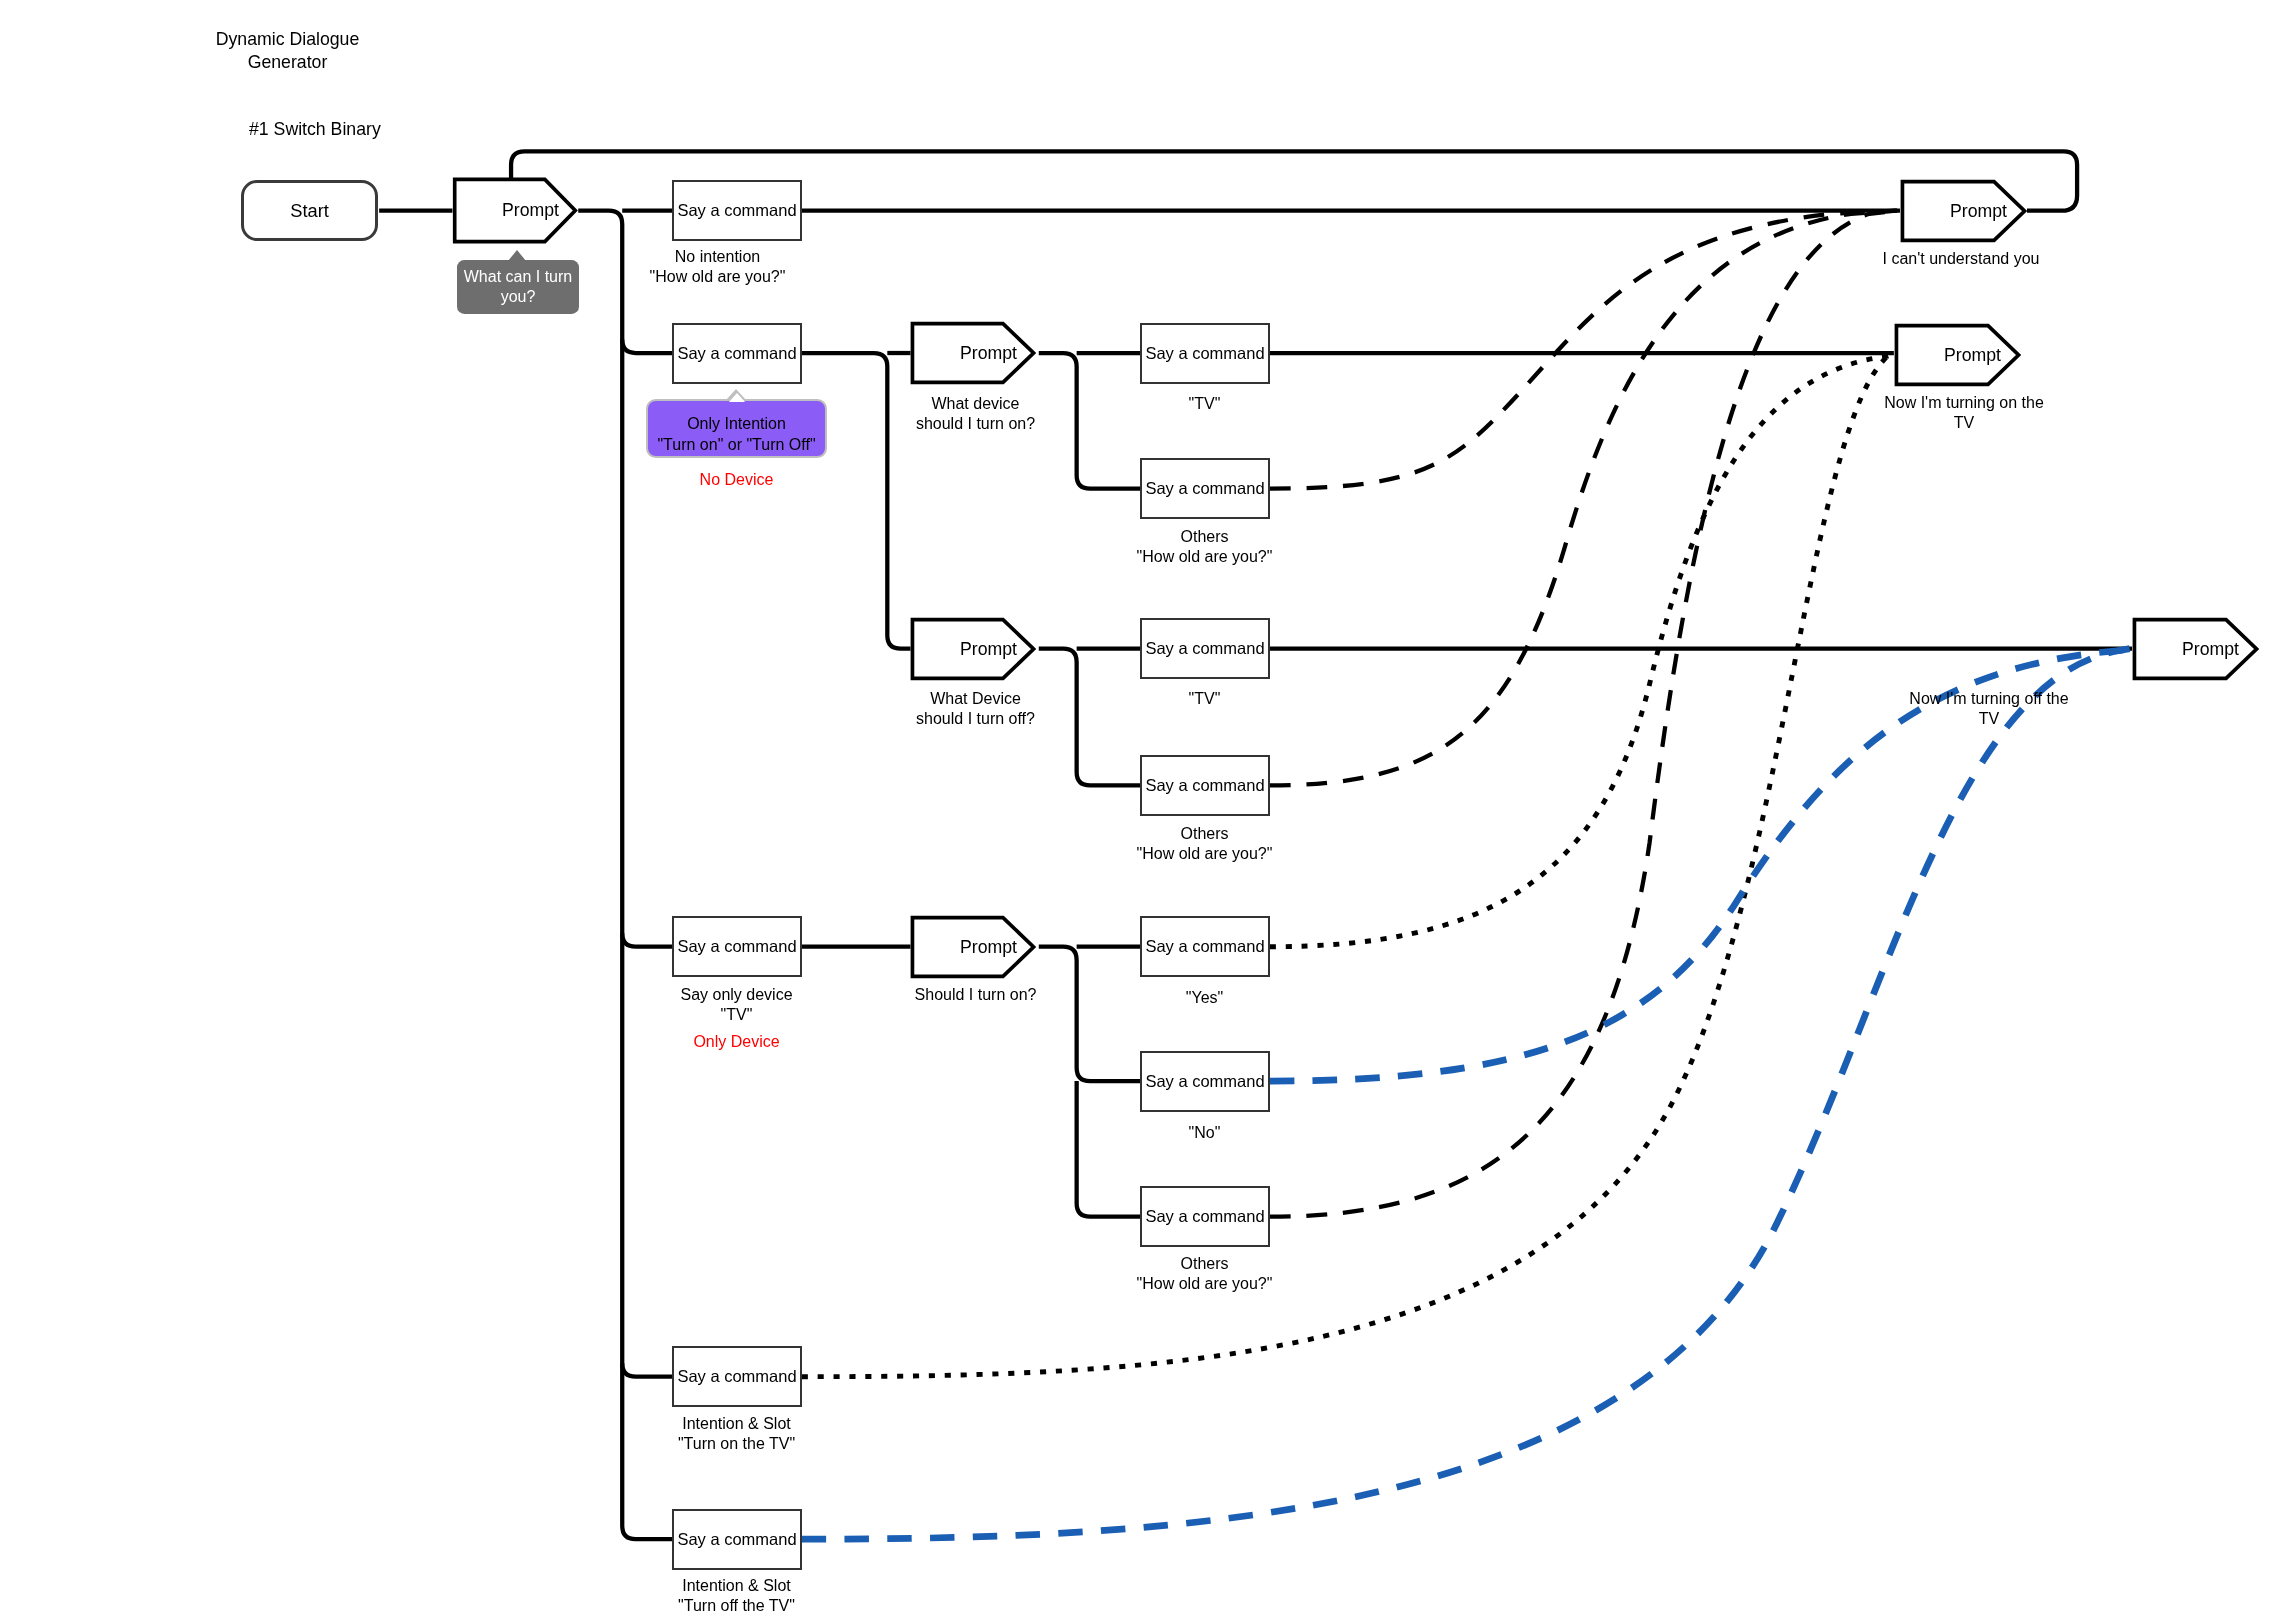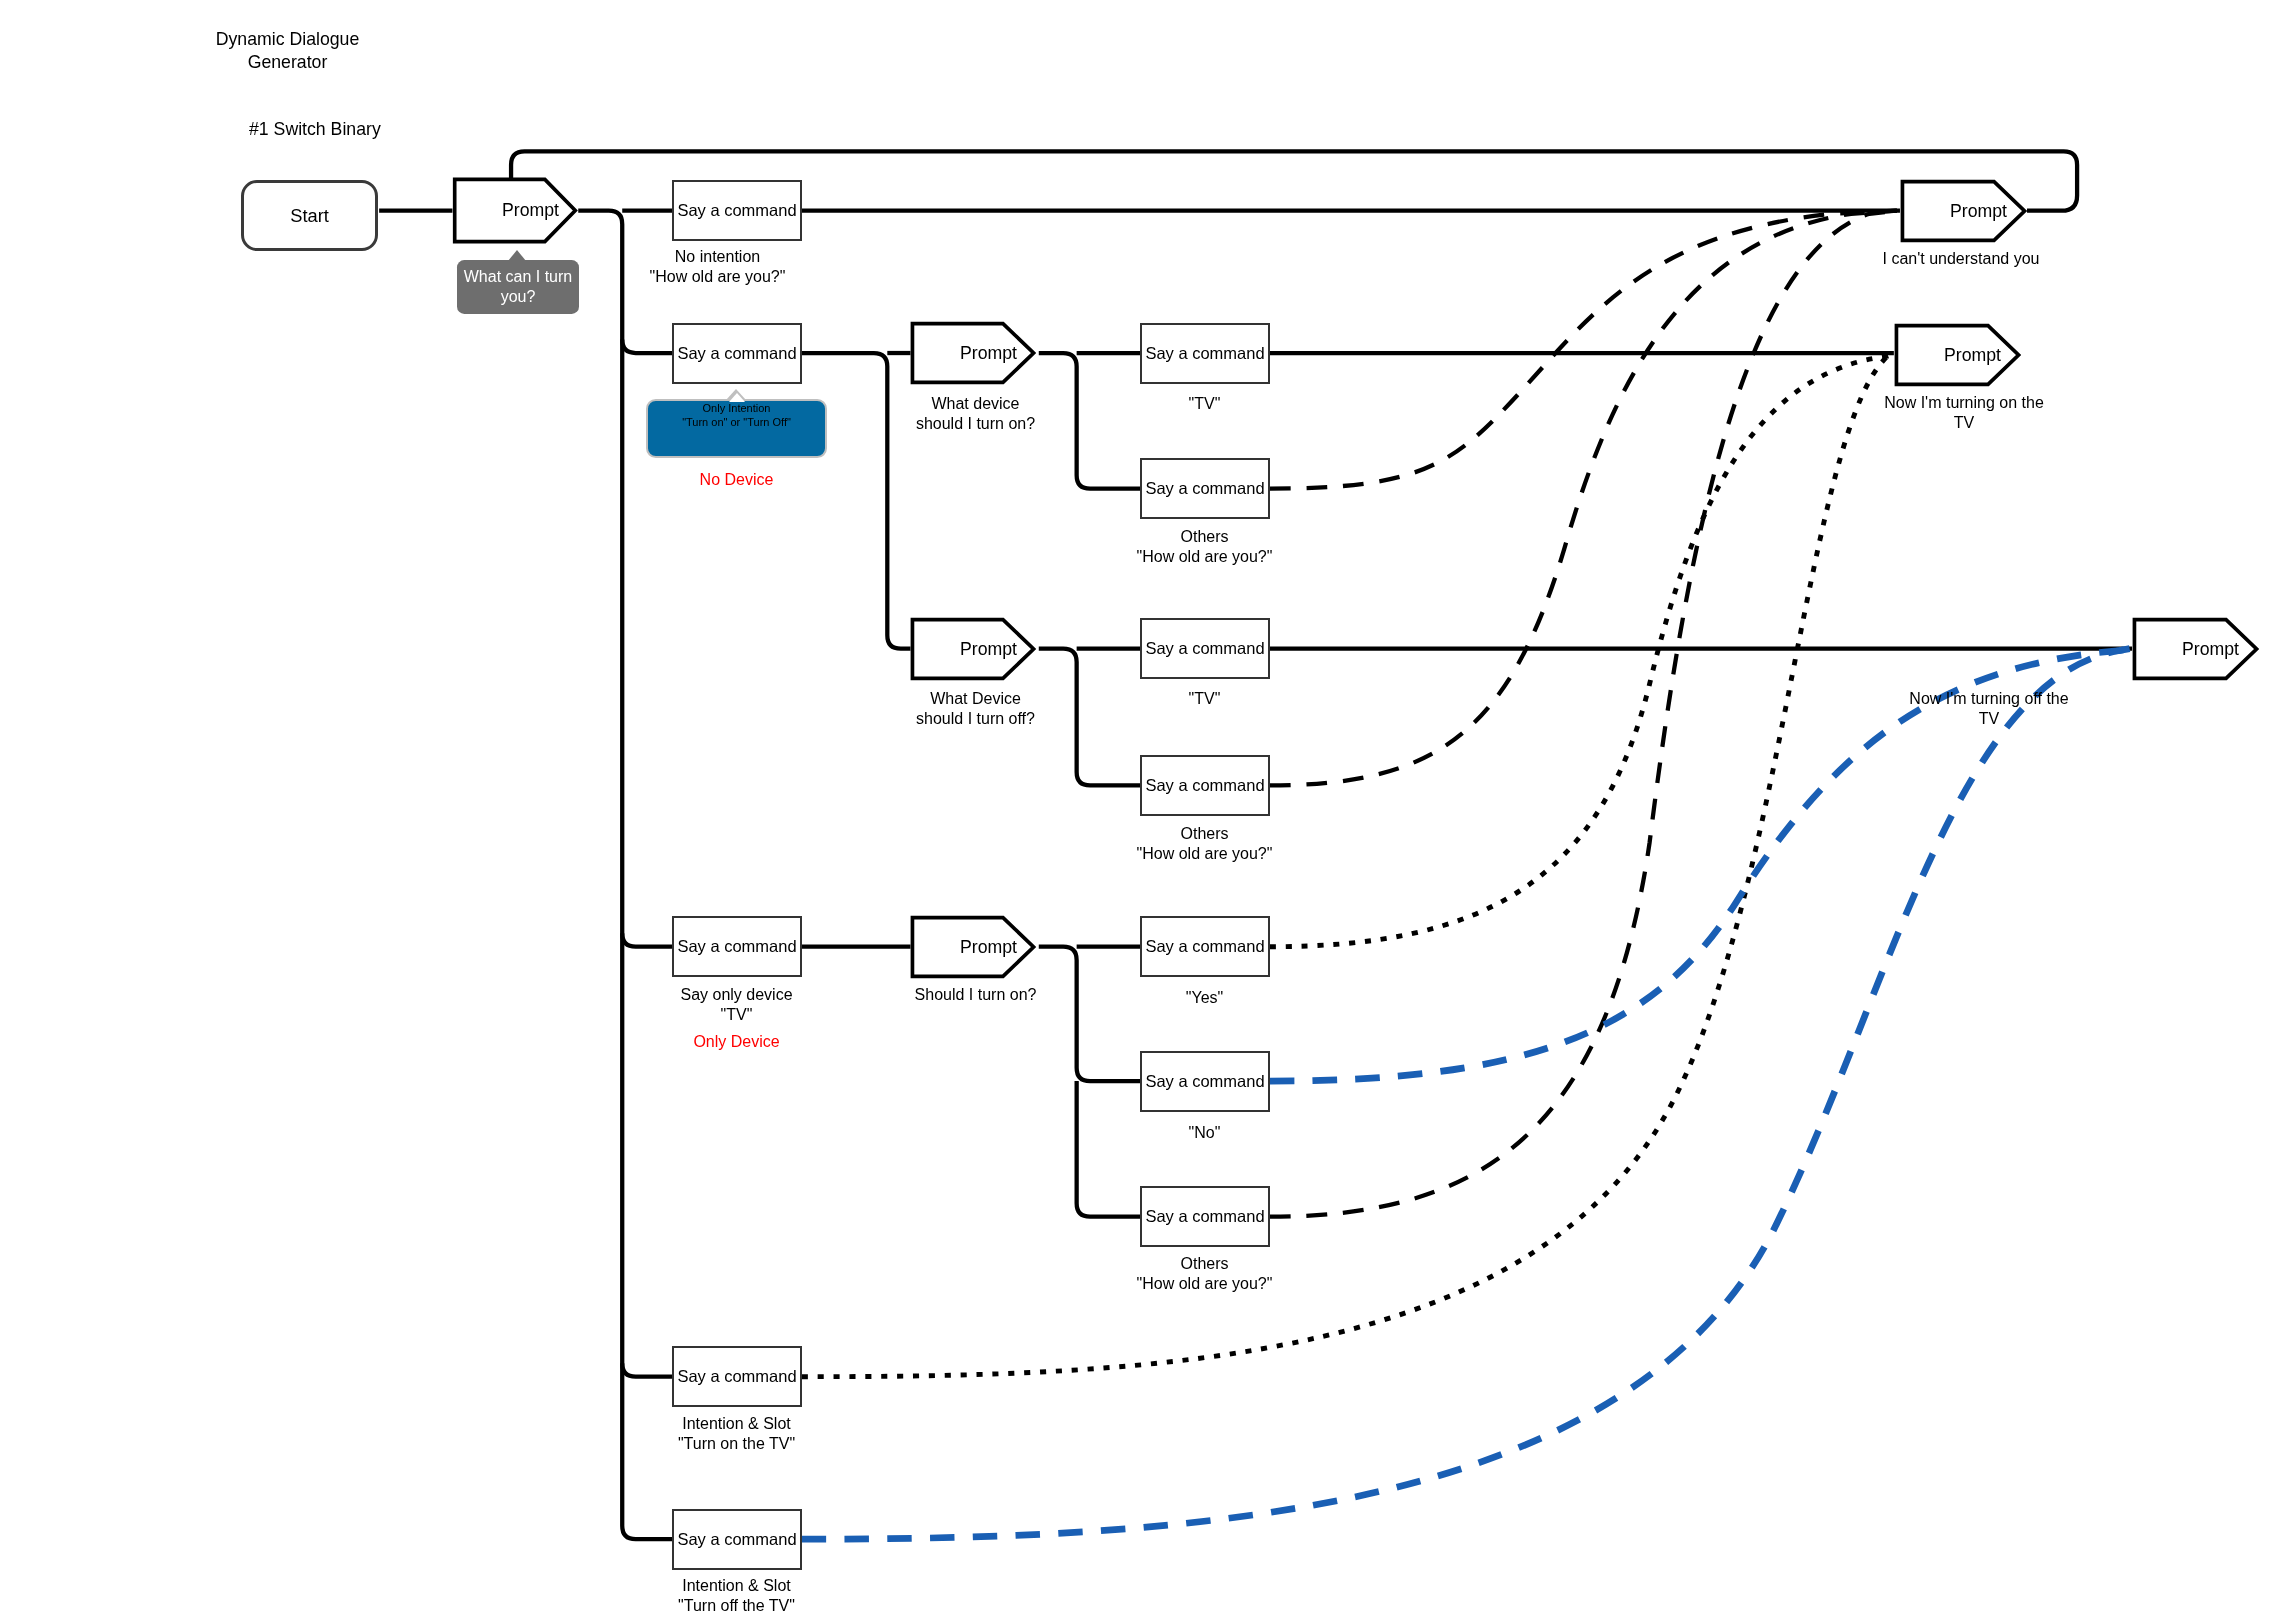--- a/index.html
+++ b/index.html
@@ -21,22 +21,22 @@
   .cap{position:absolute;text-align:center;font-size:16px;line-height:1.25;color:#000;white-space:pre-line;}
   .cap-red{color:#ff0000;}
   .title{position:absolute;text-align:center;font-size:17.7px;line-height:1.3;color:#000;white-space:pre-line;}
   .sectitle{position:absolute;font-size:17.7px;color:#000;}
   .devlist{position:absolute;text-align:center;font-size:16.5px;line-height:1.27;color:#000;white-space:pre-line;}
   .tooltip{position:absolute;background:#6e6e6e;color:#ffffff;border-radius:7.3px;font-size:16px;
        line-height:1.25;text-align:center;display:flex;align-items:center;justify-content:center;padding:3.7px 6.1px;
        box-sizing:border-box;}
   .tooltip .tail{position:absolute;top:-10.4px;left:50%;margin-left:-9.8px;width:0;height:0;
        border-left:9.8px solid transparent;border-right:9.8px solid transparent;border-bottom:11px solid #6e6e6e;}
-  .callout{position:absolute;background:#0369a1;border:2.4px solid #bfbfbf;border-radius:9.8px;color:#000;
-       font-size:11px;line-height:1.3;text-align:center;display:flex;align-items:flex-start;justify-content:center;
+  .callout{position:absolute;background:#8b5cf6;border:2.4px solid #bfbfbf;border-radius:9.8px;color:#000;
+       font-size:16px;line-height:1.3;text-align:center;display:flex;align-items:flex-end;justify-content:center;
        box-sizing:border-box;white-space:pre-line;}
   .callout .tailw{position:absolute;top:-11.6px;left:50%;margin-left:-10.4px;width:0;height:0;
        border-left:10.4px solid transparent;border-right:10.4px solid transparent;border-bottom:11.6px solid #bfbfbf;}
   .callout .tailw2{position:absolute;top:-8px;left:50%;margin-left:-8px;width:0;height:0;
        border-left:8px solid transparent;border-right:8px solid transparent;border-bottom:9.2px solid #ffffff;}
 </style>
 </head>
 <body>
 
 <div id="stage">
@@ -83,21 +83,21 @@
     <path class="ln-dot" d="M 1312 2254 C 1900 2254 2520 2230 2740 1800 C 2920 1450 2960 700 3090 583 L 3098 580"></path>
 
     <path class="ln-blue" d="M 2078 1770 C 2480 1770 2700 1700 2840 1480 C 2990 1240 3160 1090 3470 1065 L 3486 1062"></path>
     <path class="ln-blue" d="M 1312 2520 C 1950 2520 2660 2480 2900 2020 C 3090 1640 3200 1110 3470 1065 L 3486 1062"></path>
   </svg>
 
   <div class="title" style="left:202px;top:27.5px;width:171px;">Dynamic Dialogue
 Generator</div>
   <div class="sectitle" style="left:249px;top:119px;">#1 Switch Binary</div>
 
-  <div class="node start" style="left:241px;top:180px;width:137px;height:71px;text-align:center;">
+  <div class="node start" style="left:241px;top:180px;width:137px;height:61px;text-align:center;">
     <span>Start</span>
   </div>
 
   <div class="pent" style="left:452px;top:177px;width:126px;height:67px;">
     <svg width="126" height="67" viewBox="0 0 206 110">
       <polygon points="4,4 152,4 202,55 152,106 4,106" fill="#ffffff" stroke="#000000" stroke-width="6"></polygon>
     </svg>
     <span>Prompt</span>
   </div>
   <div class="tooltip" style="left:457px;top:260px;width:122px;height:54px;">

